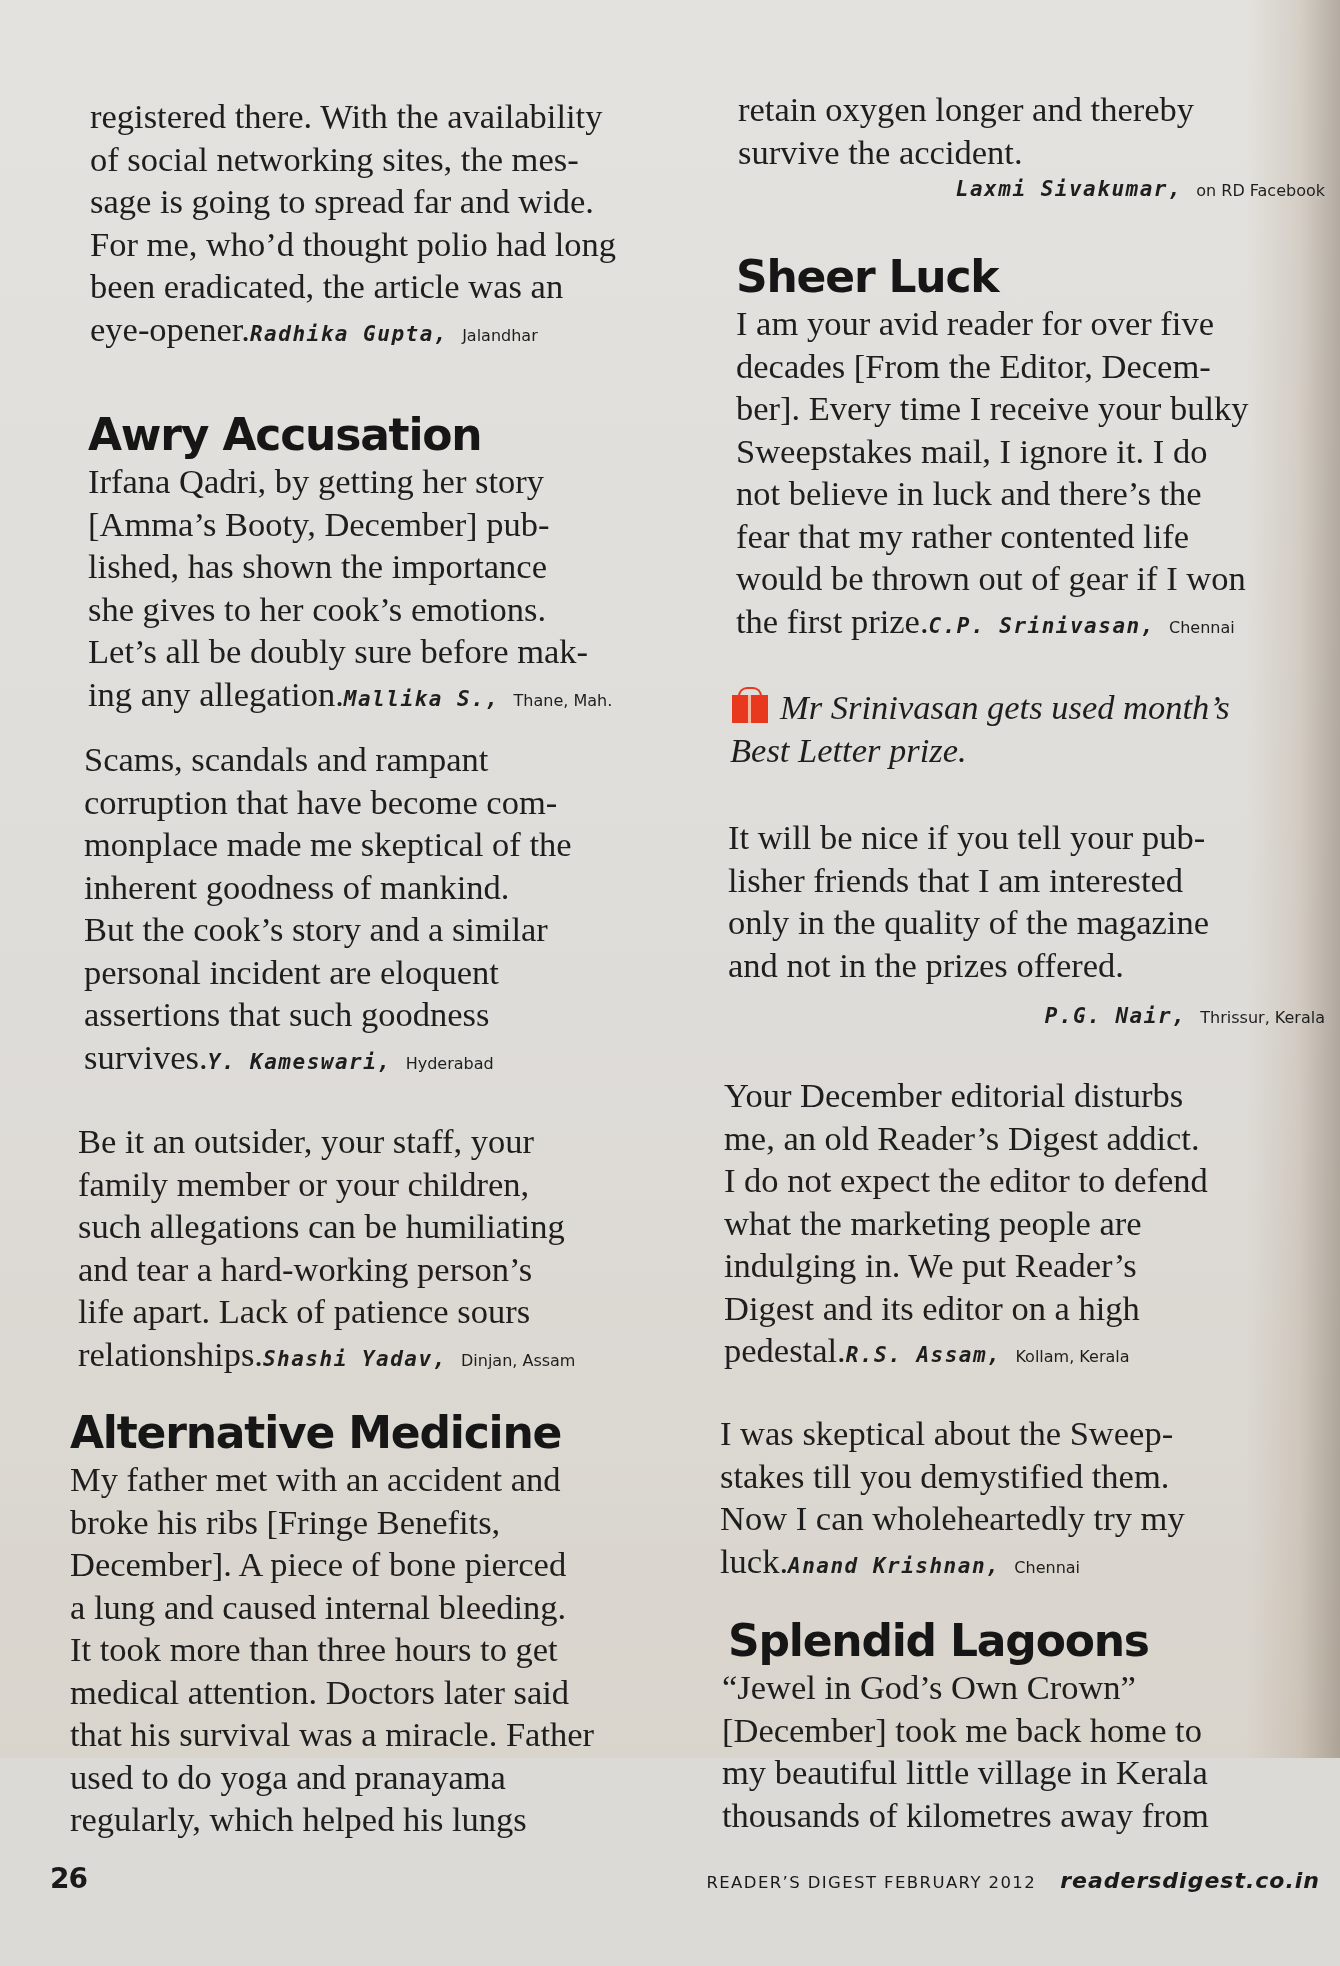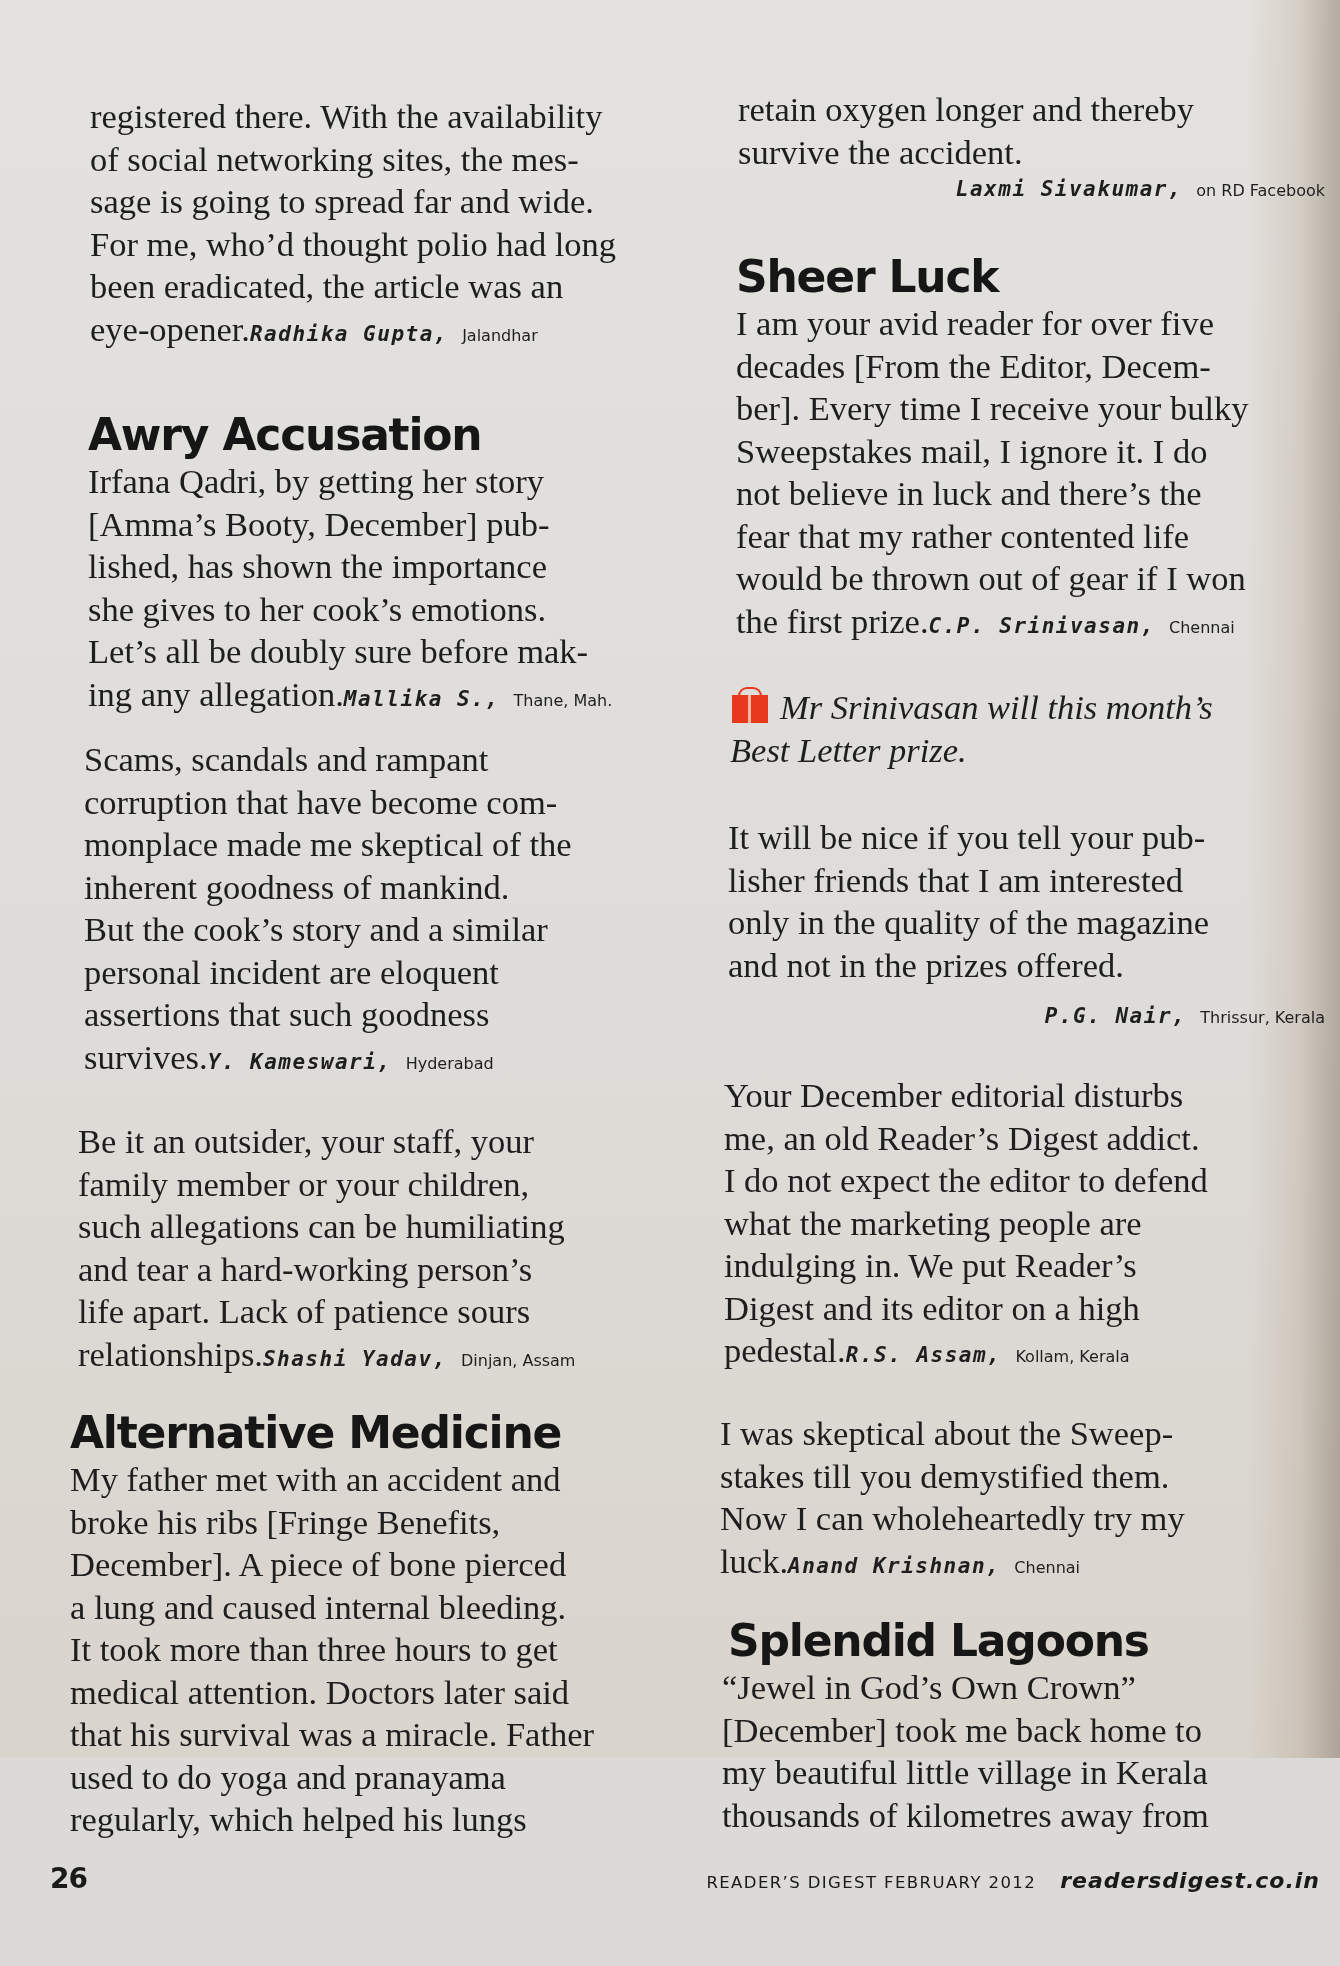--- a/index.html
+++ b/index.html
@@ -273,21 +273,21 @@
         </span>
       </p>
     </div>
 
     <div class="block" style="top:686px; left:10px;">
       <div class="prize">
         <span class="gift-icon">
           <span class="bow"></span>
           <span class="box"></span>
           <span class="ribbon-v"></span>
-        </span><span>Mr Srinivasan will this month’s</span><br>
+        </span><span>Mr Srinivasan gets used month’s</span><br>
         <span>Best Letter prize.</span>
       </div>
     </div>
 
     <div class="block" style="top:816px; left:8px;">
       <p class="para">
         <span class="line">It will be nice if you tell your pub-</span>
         <span class="line">lisher friends that I am interested</span>
         <span class="line">only in the quality of the magazine</span>
         <span class="line">and not in the prizes offered.</span>

